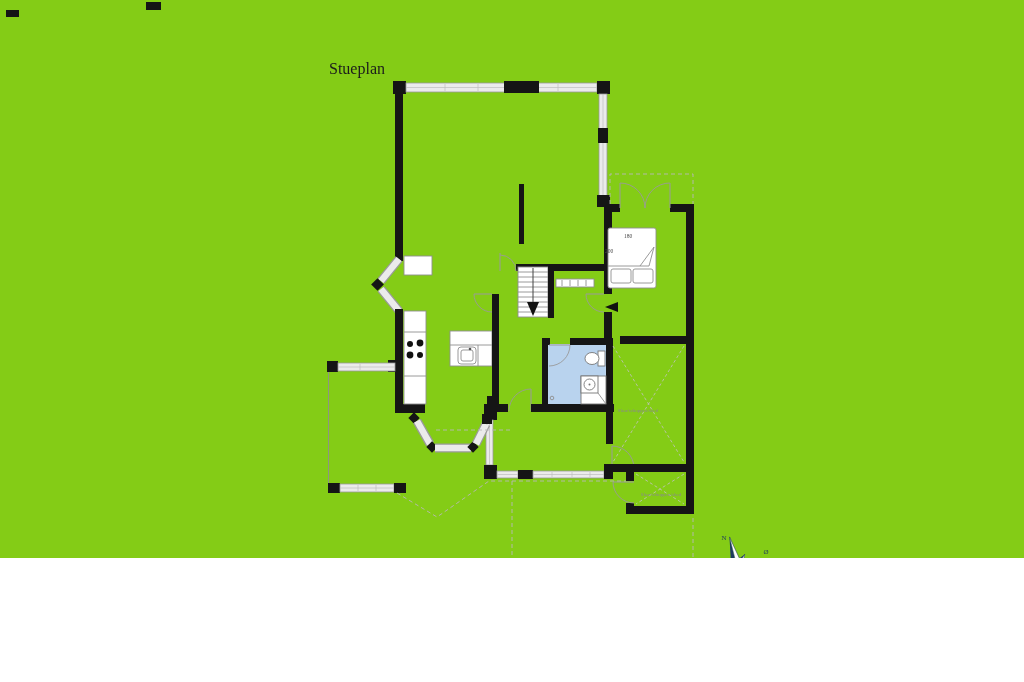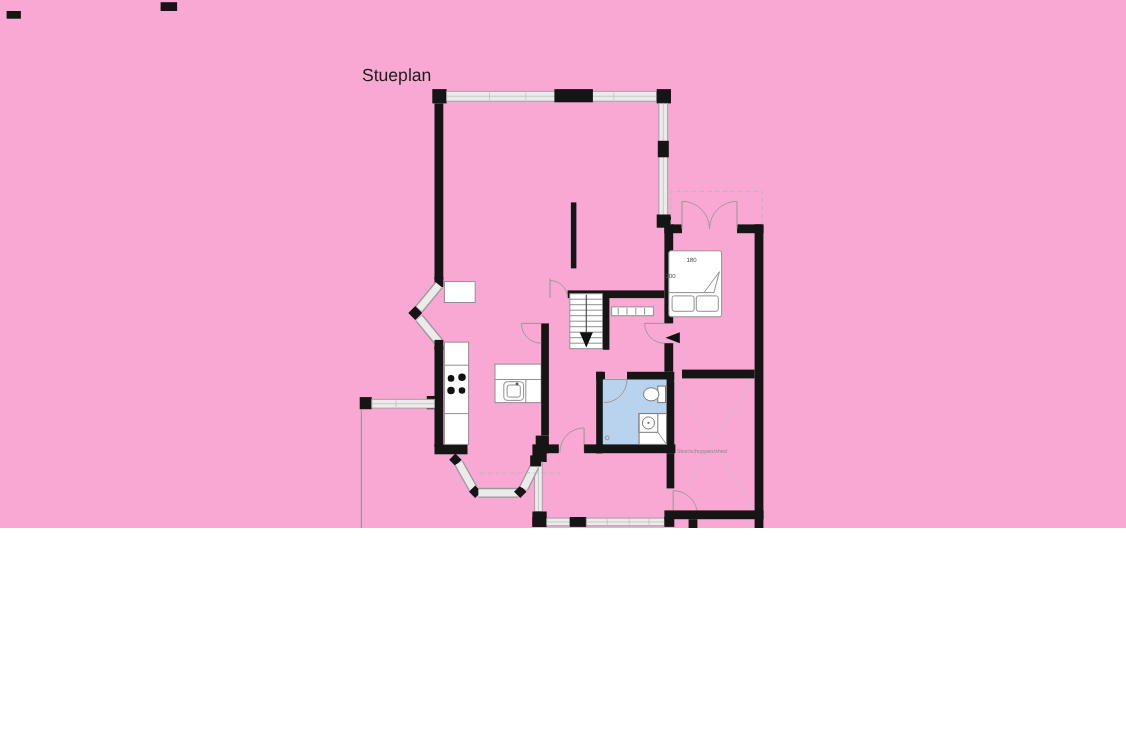--- a/index.html
+++ b/index.html
@@ -1,17 +1,17 @@
 <!DOCTYPE html>
 <html style="--wall: #151515; --win: #ebebeb; --bath: #b9d3ee; --dash: #b8b8b8; --compass: #1d3a5f; --ink: #1c1c1c; --label: #8a8a8a;"><head>
 <meta charset="utf-8">
 <style>
   html,body{margin:0;padding:0;background:#fff;}
-  #stage{position:relative;width:1024px;height:480px;background:#f9a8d4;overflow:hidden;
-         font-family:Liberation Sans, sans-serif;}
+  #stage{position:relative;width:1024px;height:558px;background:#84cc16;overflow:hidden;
+         font-family:Liberation Serif, serif;}
   svg{position:absolute;left:0;top:0;}
   .wall{fill:var(--wall,#151515);}
   .win{fill:var(--win,#ebebeb);stroke:#9a9a9a;stroke-width:0.8;}
   .winline{stroke:#bdbdbd;stroke-width:0.7;fill:none;}
   .band-under{stroke:#9a9a9a;stroke-width:9;fill:none;}
   .band-over{stroke:var(--win,#ebebeb);stroke-width:6.5;fill:none;}
   .thin{stroke:#8f8f8f;stroke-width:0.9;fill:#fff;}
   .thin-nf{stroke:#8f8f8f;stroke-width:0.9;fill:none;}
   .dash{stroke:var(--dash,#b8b8b8);stroke-width:0.9;fill:none;stroke-dasharray:4 3;}
   .xdash{stroke:#c3c3c3;stroke-width:0.8;fill:none;stroke-dasharray:3 2.5;}

